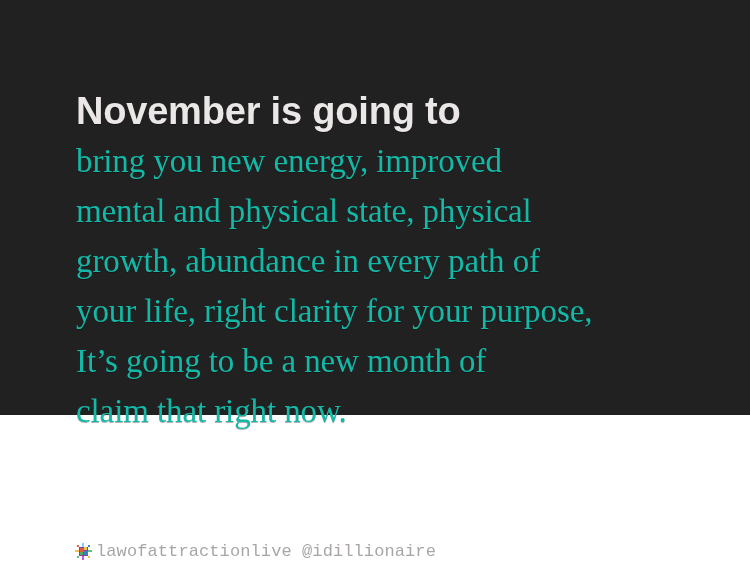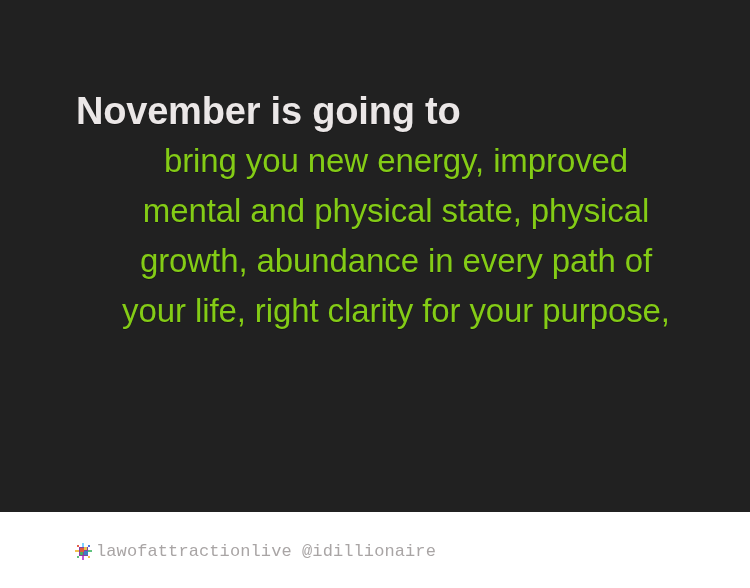--- a/index.html
+++ b/index.html
@@ -10,21 +10,21 @@
     width: 750px;
     height: 588px;
     overflow: hidden;
     font-family: "Liberation Sans", sans-serif;
     -webkit-font-smoothing: antialiased;
   }
 
   .quote-card {
     position: relative;
     width: 750px;
-    height: 512px;
+    height: 415px;
     background: #212121;
     box-sizing: border-box;
   }
 
   .quote-body {
     position: absolute;
     left: 76px;
     top: 86px;
     width: 640px;
   }
@@ -41,29 +41,28 @@
     text-shadow: 0 1px 0 rgba(0,0,0,0.35);
   }
 
   .body-lines {
     margin: 0;
     padding: 0;
     list-style: none;
   }
 
   .body-line {
-    font-family: Liberation Sans, sans-serif;
+    font-family: Liberation Serif, serif;
     font-size: 33px;
     font-weight: 400;
-    color: #84cc16;
+    color: #14b8a6;
     line-height: 50px;
     letter-spacing: -0.1px;
     white-space: nowrap;
     text-shadow: 0 1px 0 rgba(0,0,0,0.3);
-    text-align: center;
   }
 
   .footer-row {
     position: absolute;
     left: 74px;
     top: 542px;
     display: flex;
     align-items: center;
     gap: 3px;
   }
@@ -93,20 +92,22 @@
 
   <div class="quote-body">
 
     <div class="headline">November is going to</div>
 
     <div class="body-lines">
       <div class="body-line">bring you new energy, improved</div>
       <div class="body-line">mental and physical state, physical</div>
       <div class="body-line">growth, abundance in every path of</div>
       <div class="body-line">your life, right clarity for your purpose,</div>
+      <div class="body-line">It’s going to be a new month of</div>
+      <div class="body-line">claim that right now.</div>
     </div>
 
   </div>
 
   <div class="footer-row">
     <span class="sparkle-icon">
       <svg width="19" height="19" viewBox="0 0 19 19" aria-hidden="true">
         <g>
           <rect x="8" y="1" width="2" height="6" fill="#7fd4ff"></rect>
           <rect x="8" y="12" width="2" height="6" fill="#c65ad4"></rect>

